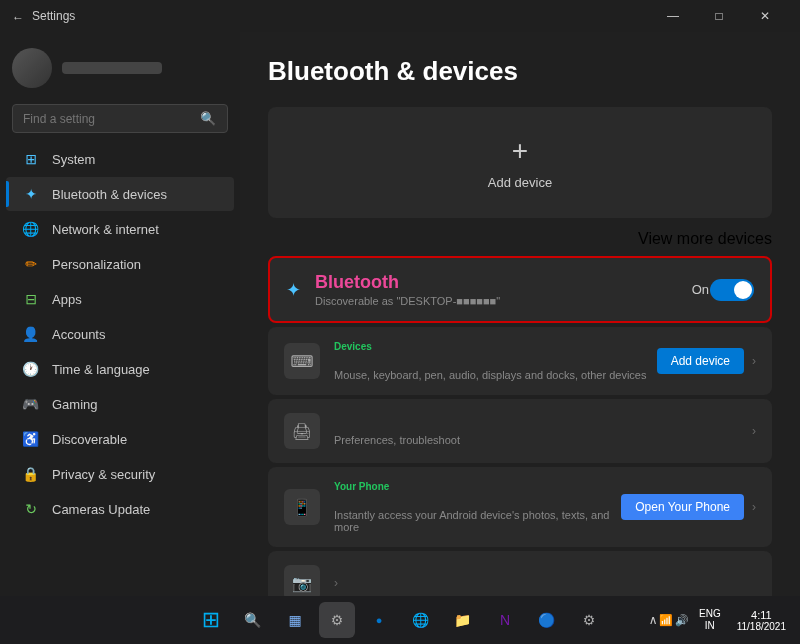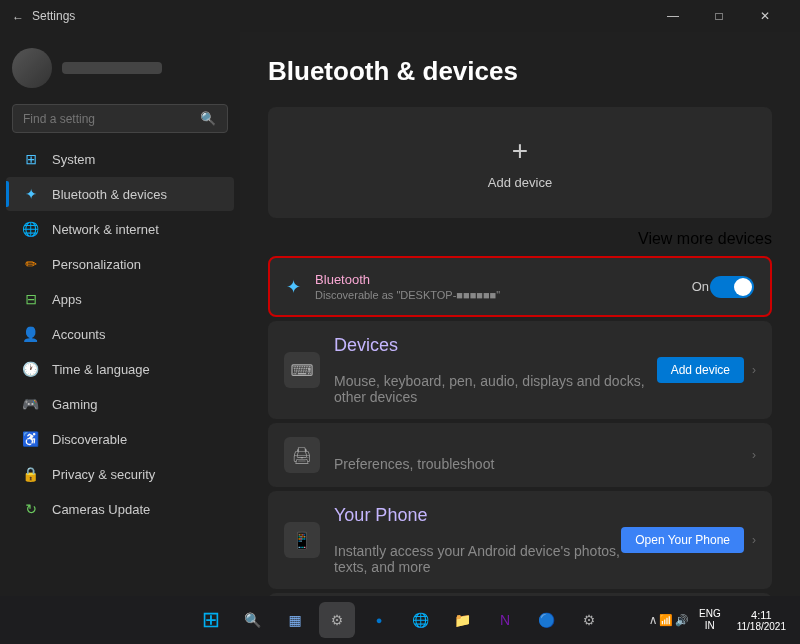--- a/index.html
+++ b/index.html
@@ -209,23 +209,23 @@
     .bluetooth-icon {
       color: #4cc2ff;
       font-size: 18px;
       margin-right: 14px;
       flex-shrink: 0;
     }
     .bluetooth-info {
       flex: 1;
     }
     .bluetooth-name {
-      color: #f9a8d4;
-      font-size: 13px;
-      font-weight: 400;
+      color: #ec4899;
+      font-size: 18px;
+      font-weight: 700;
     }
     .bluetooth-sub {
       color: #888;
       font-size: 11px;
       margin-top: 2px;
     }
     .bluetooth-toggle-area {
       display: flex;
       align-items: center;
       gap: 1px;
@@ -272,27 +272,27 @@
       justify-content: center;
       margin-right: 14px;
       flex-shrink: 0;
       font-size: 16px;
       color: #aaa;
     }
     .row-info {
       flex: 1;
     }
     .row-title {
-      color: #c4b5fd;
-      font-size: 18px;
-      font-weight: 400;
+      color: #22c55e;
+      font-size: 10px;
+      font-weight: 700;
     }
     .row-sub {
       color: #888;
-      font-size: 14px;
+      font-size: 11px;
       margin-top: 17px;
     }
     .row-action {
       display: flex;
       align-items: center;
       gap: 8px;
     }
     .action-btn {
       background: #0078d4;
       color: #fff;

